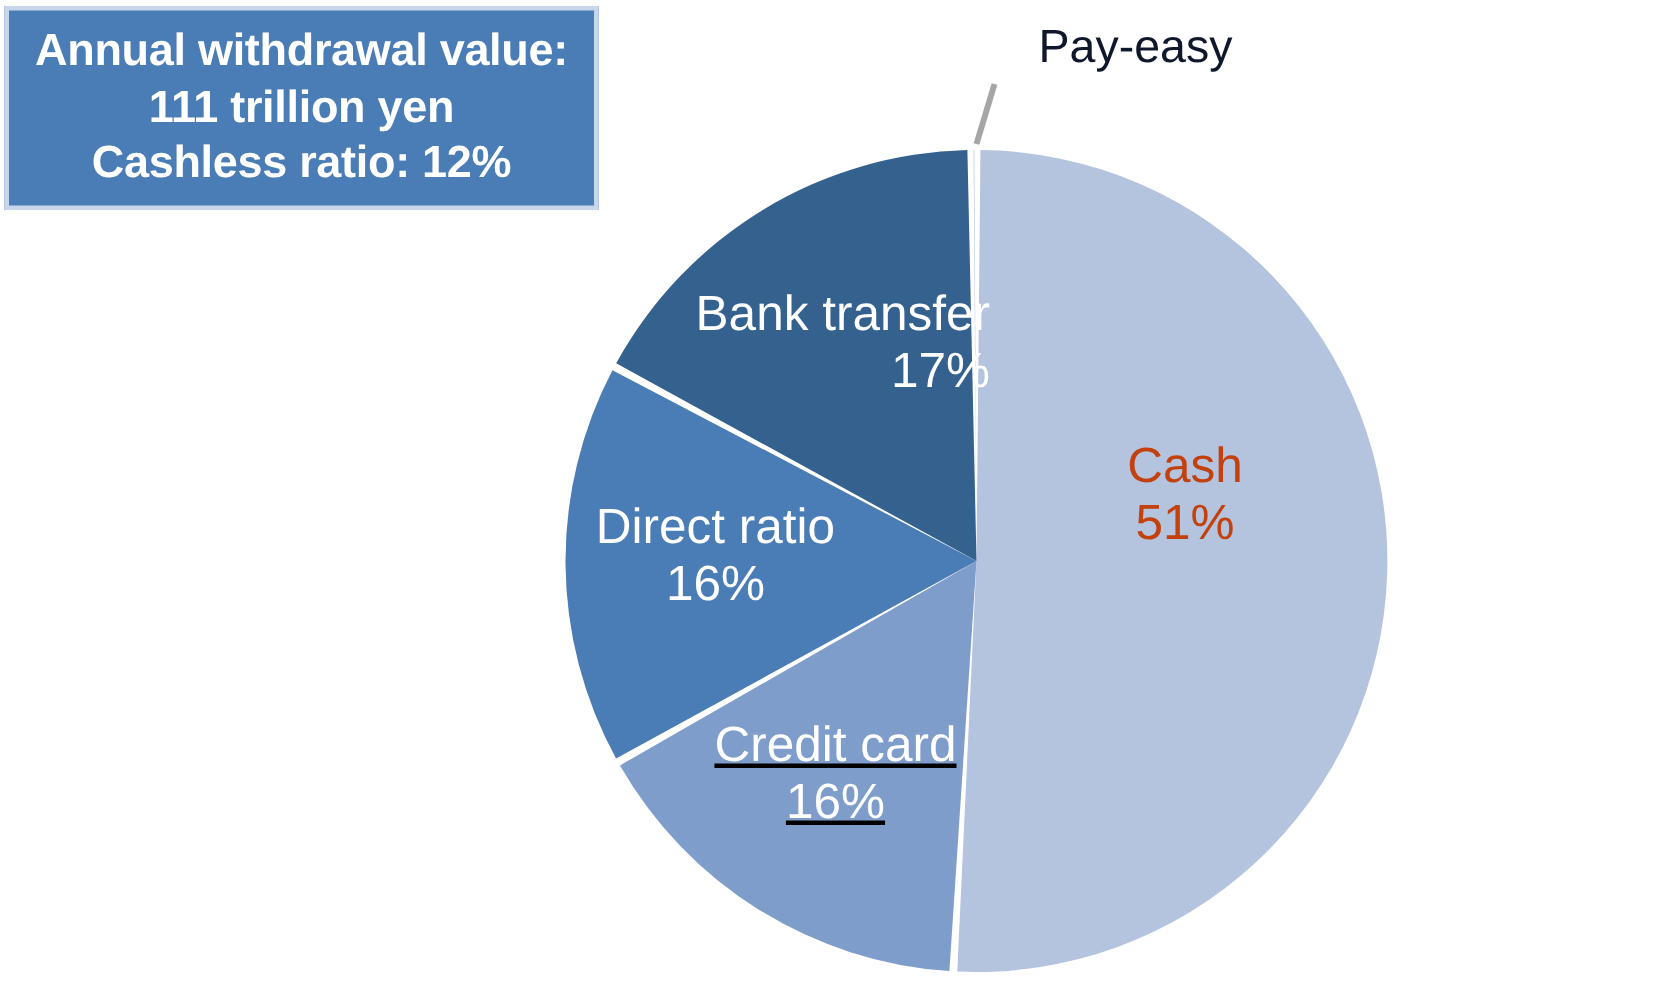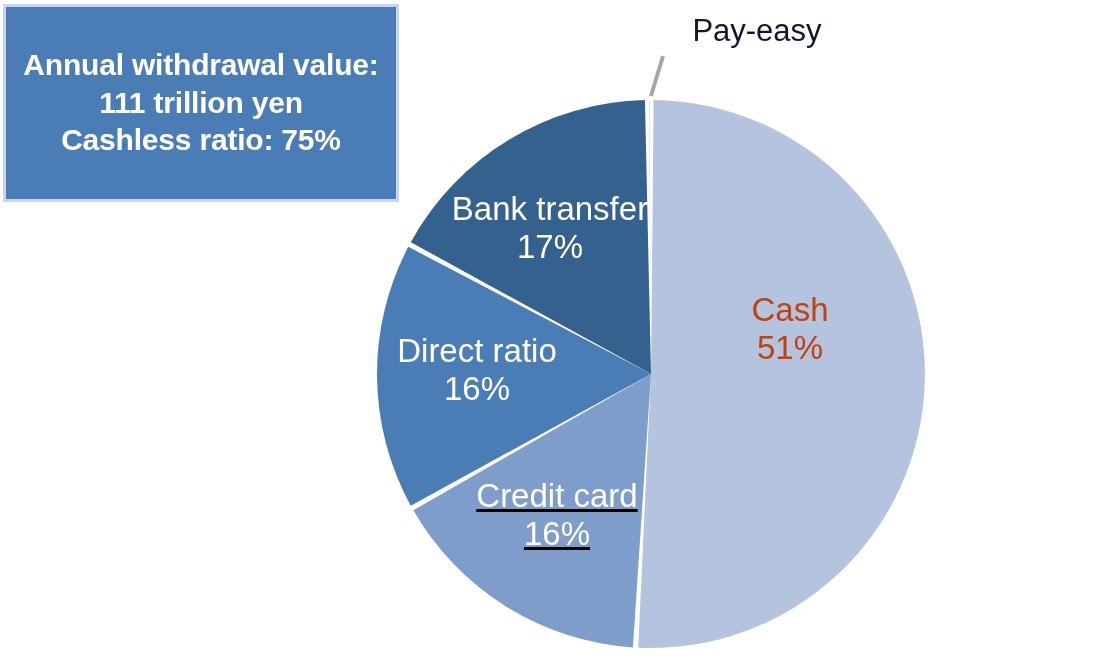--- a/index.html
+++ b/index.html
@@ -18,21 +18,21 @@
     background: #ffffff;
     overflow: hidden;
   }
 
   
   #summary-box {
     position: absolute;
     left: 3px;
     top: 4px;
     width: 396px;
-    height: 198px;
+    height: 136px;
     background: #4a7cb5;
     border: 3px solid #c7d6ea;
     box-sizing: border-box;
     display: flex;
     flex-direction: column;
     align-items: center;
     justify-content: center;
     gap: 1px;
   }
   #summary-box .line {
@@ -82,20 +82,21 @@
   #label-cash .name,
   #label-cash .pct {
     color: #c2410c;
     font-size: 33px;
   }
 
   #label-bank-transfer {
     left: 440px;
     top: 190px;
     width: 220px;
+    text-align: right;
   }
   #label-direct-debit {
     left: 372px;
     top: 332px;
     width: 210px;
   }
   #label-credit-card {
     left: 452px;
     top: 477px;
     width: 210px;
@@ -115,21 +116,21 @@
   }
 </style>
 </head>
 <body>
 
 <div id="stage">
 
   <div id="summary-box">
     <span class="line">Annual withdrawal value:</span>
     <span class="line">111 trillion yen</span>
-    <span class="line">Cashless ratio: 75%</span>
+    <span class="line">Cashless ratio: 12%</span>
   </div>
 
   <svg id="pie-svg" viewBox="0 0 1120 668" xmlns="http://www.w3.org/2000/svg">
     <g id="pie-slices">
         <path d="M 651.00 374.00 L 653.63 100.01 A 274 274 0 1 1 638.17 647.70 Z" fill="#b4c3de"></path>
         <path d="M 651.00 374.00 L 632.92 647.40 A 274 274 0 0 1 413.31 510.30 Z" fill="#7f9dcb"></path>
         <path d="M 651.00 374.00 L 410.73 505.71 A 274 274 0 0 1 408.30 246.83 Z" fill="#4a7cb5"></path>
         <path d="M 651.00 374.00 L 410.79 242.19 A 274 274 0 0 1 644.93 100.07 Z" fill="#35618f"></path>
         <path d="M 651.00 374.00 L 649.04 100.01 A 274 274 0 0 1 649.52 100.00 Z" fill="#b4c3de"></path>
       </g>

